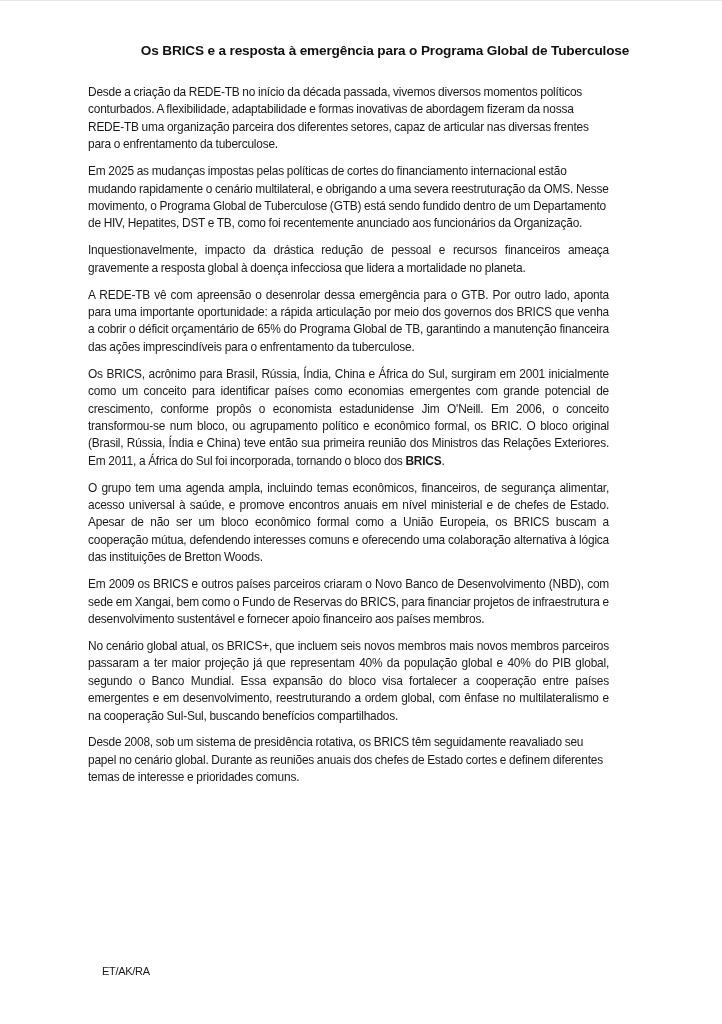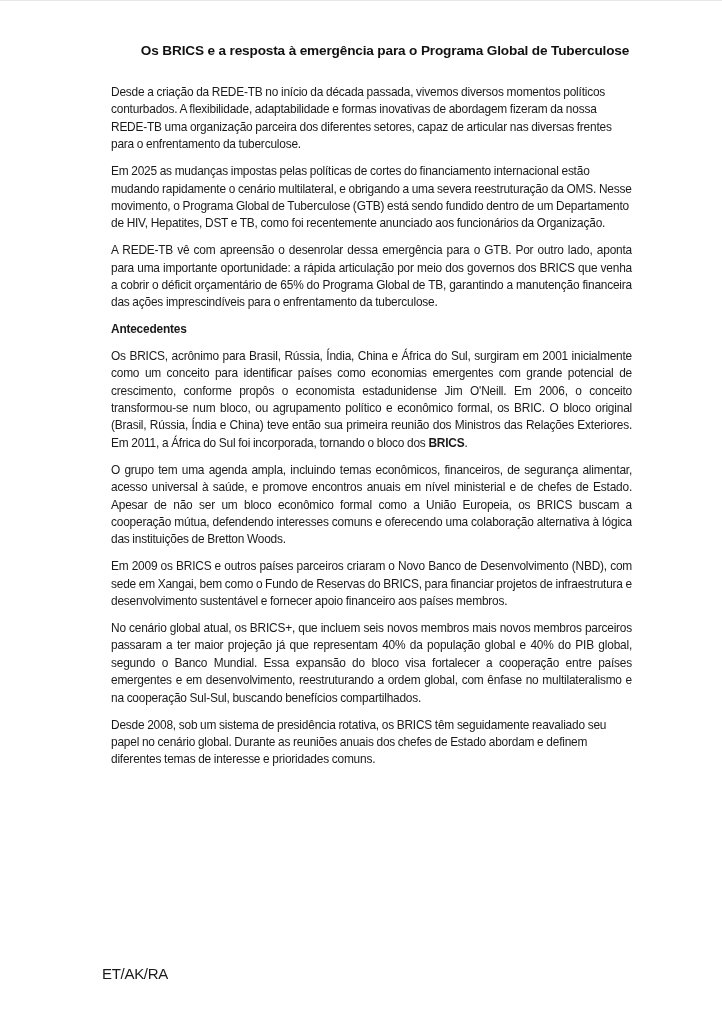--- a/index.html
+++ b/index.html
@@ -32,21 +32,21 @@
       font-weight: bold;
       font-size: 13.6px;
       letter-spacing: -0.15px;
       color: #111;
       margin: 0;
       padding-left: 24px;
     }
     .body {
       position: absolute;
       top: 84px;
-      left: 111px;
+      left: 88px;
       width: 521px;
       font-size: 11.9px;
       line-height: 17.4px;
       letter-spacing: -0.2px;
       word-spacing: -0.3px;
     }
     .body p {
       margin: 0 0 9.5px 0;
     }
     .body p.justify {
@@ -58,51 +58,51 @@
       font-weight: bold;
       line-height: 17.4px;
     }
     .body b {
       font-weight: bold;
     }
     .footer {
       position: absolute;
       top: 965px;
       left: 102px;
-      font-size: 15px;
+      font-size: 11px;
       color: #1a1a1a;
       letter-spacing: -0.3px;
     }
   </style>
 </head>
 <body>
 
 <div class="page">
 
   <h1 class="title">Os BRICS e a resposta à emergência para o Programa Global de Tuberculose</h1>
 
   <div class="body">
 
     <p>Desde a criação da REDE-TB no início da década passada, vivemos diversos momentos políticos conturbados. A flexibilidade, adaptabilidade e formas inovativas de abordagem fizeram da nossa REDE-TB uma organização parceira dos diferentes setores, capaz de articular nas diversas frentes para o enfrentamento da tuberculose.</p>
 
 
     <p>Em 2025 as mudanças impostas pelas políticas de cortes do financiamento internacional estão mudando rapidamente o cenário multilateral, e obrigando a uma severa reestruturação da OMS. Nesse movimento, o Programa Global de Tuberculose (GTB) está sendo fundido dentro de um Departamento de HIV, Hepatites, DST e TB, como foi recentemente anunciado aos funcionários da Organização.</p>
 
+    <p class="justify">Inquestionavelmente, impacto da drástica redução de pessoal e recursos financeiros ameaça gravemente a resposta global à doença infecciosa que lidera a mortalidade no planeta.</p>
 
     <p class="justify">A REDE-TB vê com apreensão o desenrolar dessa emergência para o GTB. Por outro lado, aponta para uma importante oportunidade: a rápida articulação por meio dos governos dos BRICS que venha a cobrir o déficit orçamentário de 65% do Programa Global de TB, garantindo a manutenção financeira das ações imprescindíveis para o enfrentamento da tuberculose.</p>
 
-    <h2>Antecedentes</h2>
 
     <p class="justify"><span>Os BRICS, acrônimo para Brasil, Rússia, Índia, China e África do Sul, surgiram em 2001 inicialmente como um conceito para identificar países como economias emergentes com grande potencial de crescimento, conforme propôs o economista estadunidense Jim O'Neill. Em 2006, o conceito transformou-se num bloco, ou agrupamento político e econômico formal, os BRIC. O bloco original (Brasil, Rússia, Índia e China) teve então sua primeira reunião dos Ministros das Relações Exteriores. Em 2011, a África do Sul foi incorporada, tornando o bloco dos </span><b>BRICS</b><span>.</span></p>
 
     <p class="justify">O grupo tem uma agenda ampla, incluindo temas econômicos, financeiros, de segurança alimentar, acesso universal à saúde, e promove encontros anuais em nível ministerial e de chefes de Estado. Apesar de não ser um bloco econômico formal como a União Europeia, os BRICS buscam a cooperação mútua, defendendo interesses comuns e oferecendo uma colaboração alternativa à lógica das instituições de Bretton Woods.</p>
 
     <p class="justify">Em 2009 os BRICS e outros países parceiros criaram o Novo Banco de Desenvolvimento (NBD), com sede em Xangai, bem como o Fundo de Reservas do BRICS, para financiar projetos de infraestrutura e desenvolvimento sustentável e fornecer apoio financeiro aos países membros.</p>
 
     <p class="justify">No cenário global atual, os BRICS+, que incluem seis novos membros mais novos membros parceiros passaram a ter maior projeção já que representam 40% da população global e 40% do PIB global, segundo o Banco Mundial. Essa expansão do bloco visa fortalecer a cooperação entre países emergentes e em desenvolvimento, reestruturando a ordem global, com ênfase no multilateralismo e na cooperação Sul-Sul, buscando benefícios compartilhados.</p>
 
-    <p>Desde 2008, sob um sistema de presidência rotativa, os BRICS têm seguidamente reavaliado seu papel no cenário global. Durante as reuniões anuais dos chefes de Estado abordam e definem diferentes temas de interesse e prioridades comuns.</p>
+    <p>Desde 2008, sob um sistema de presidência rotativa, os BRICS têm seguidamente reavaliado seu papel no cenário global. Durante as reuniões anuais dos chefes de Estado cortes e definem diferentes temas de interesse e prioridades comuns.</p>
 
   </div>
 
   <div class="footer">ET/AK/RA</div>
 
 </div>
 
 </body></html>

